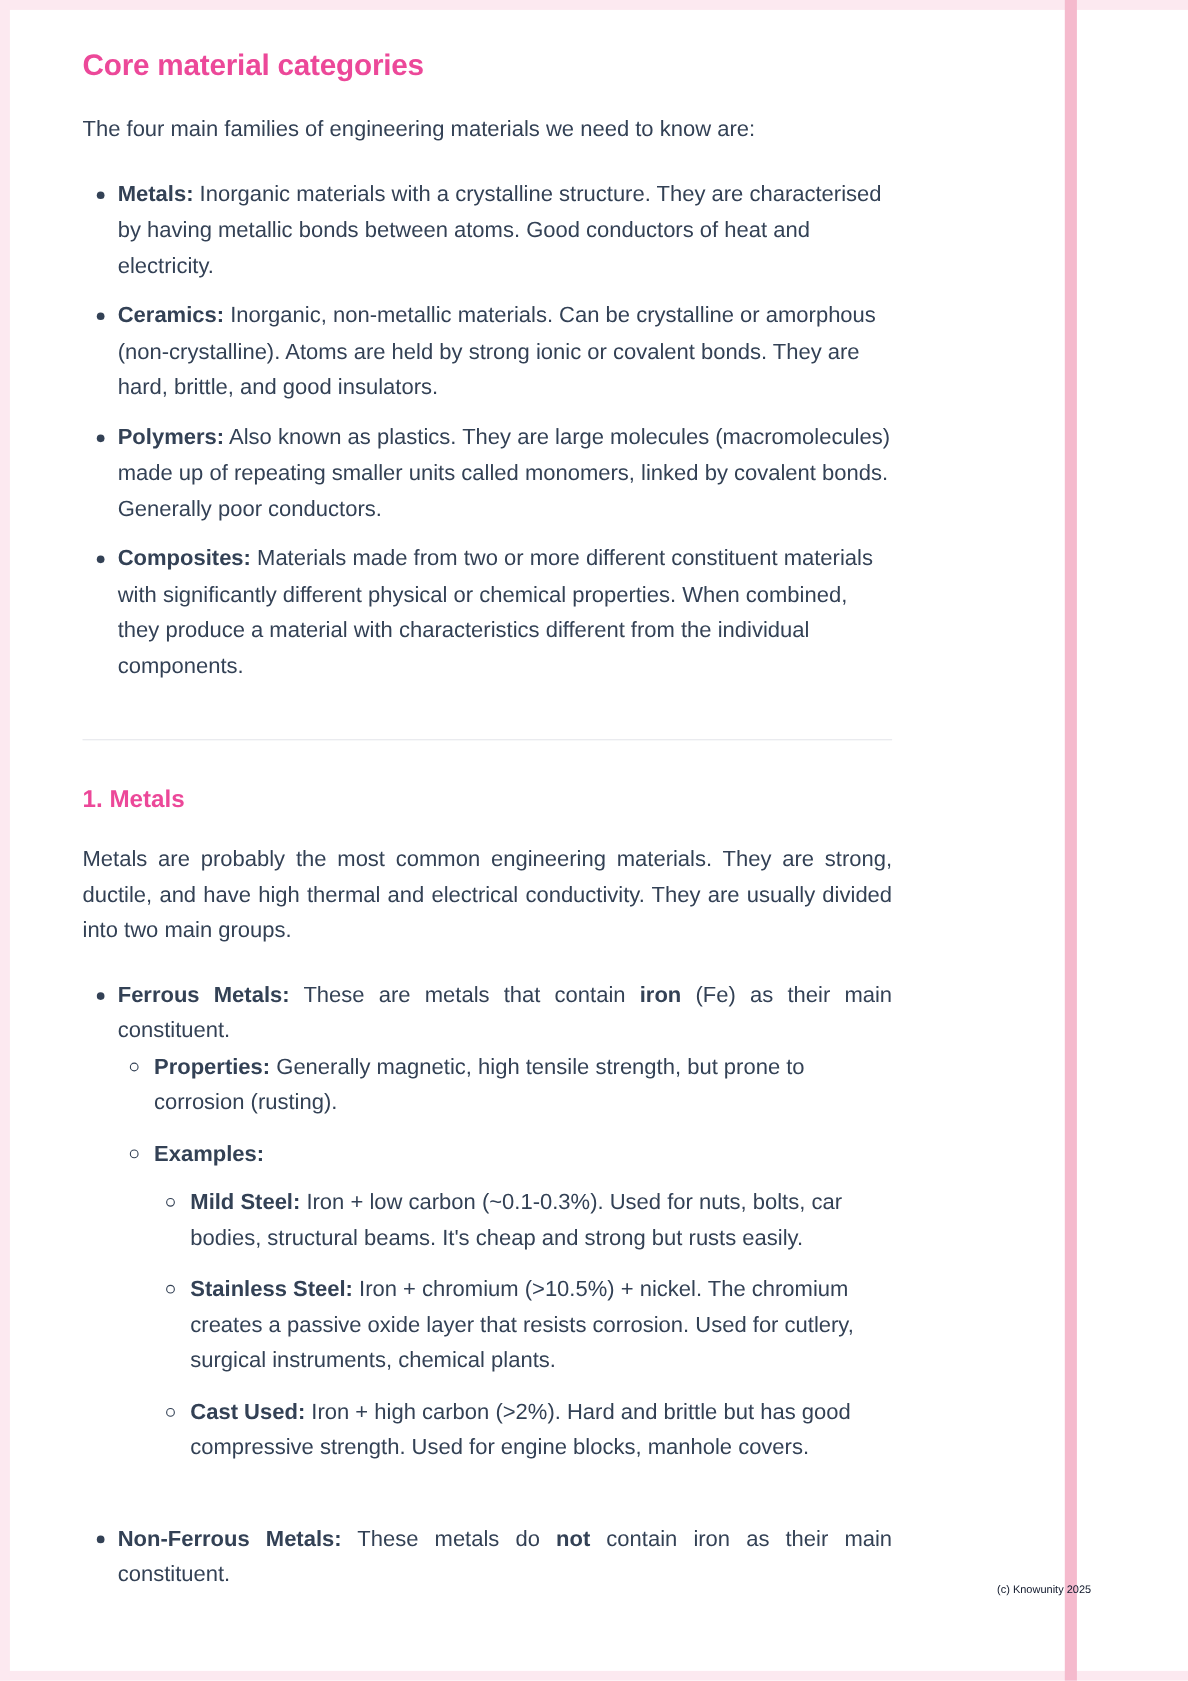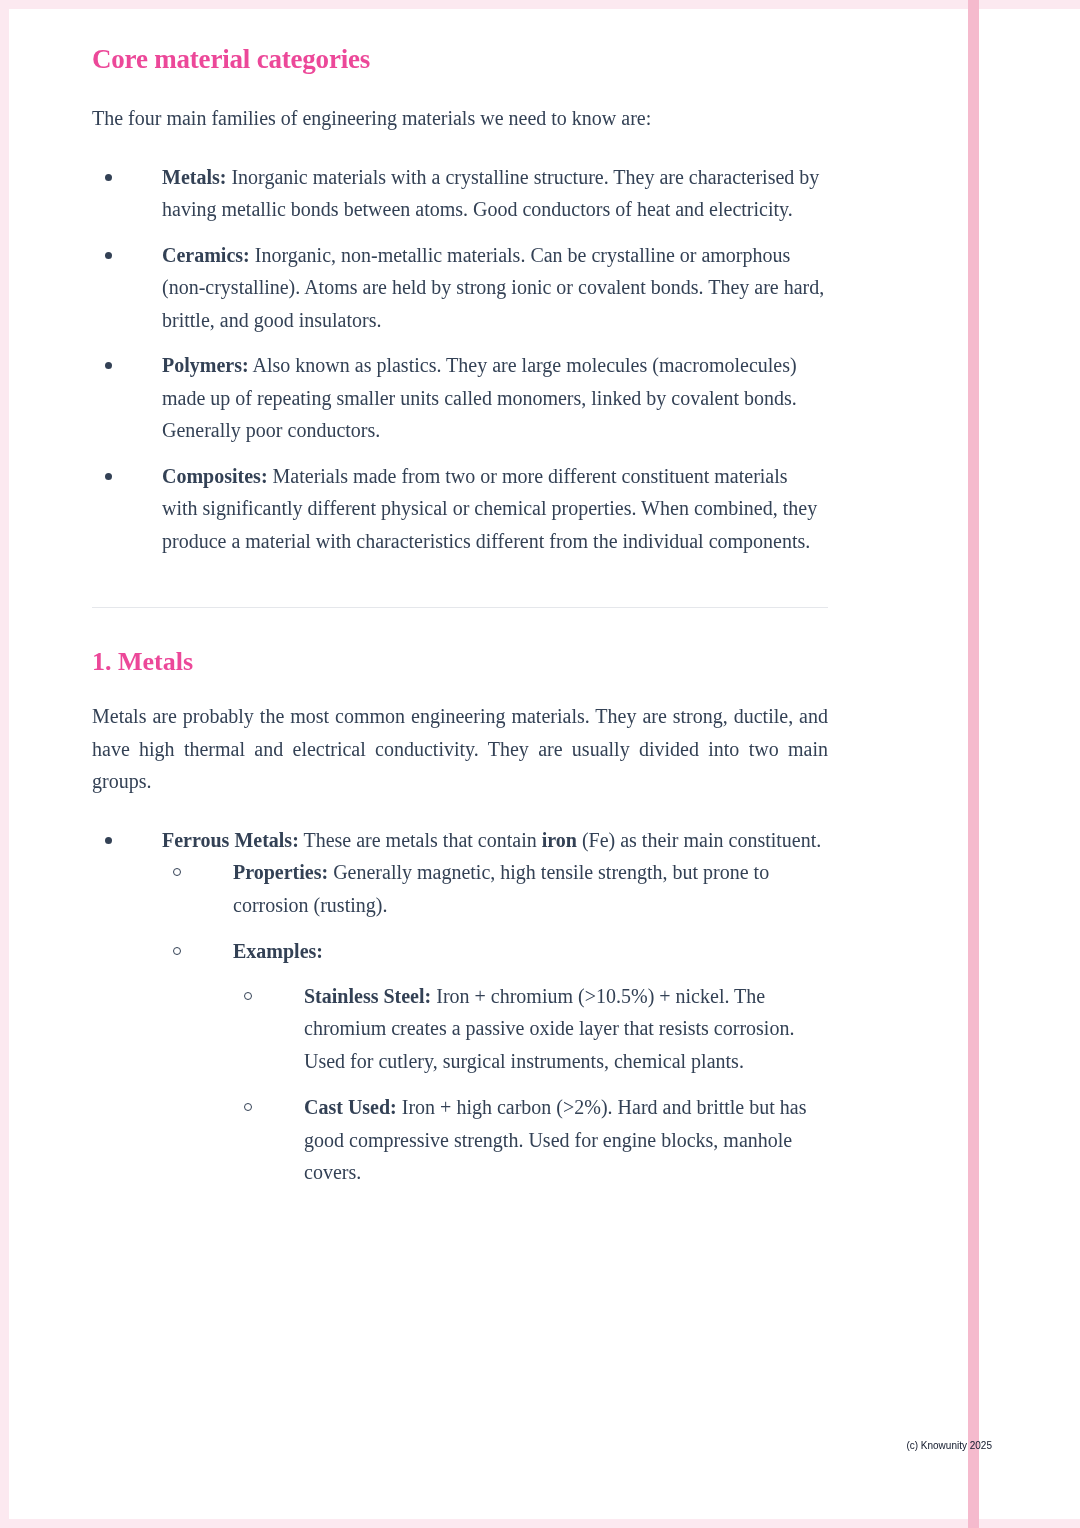--- a/index.html
+++ b/index.html
@@ -15,59 +15,58 @@
   }
 
   
   .frame-top    { position: absolute; top: 0; left: 0; width: 100%; height: 9px; background: #fce9f0; z-index: 1; }
   .frame-left   { position: absolute; top: 0; left: 0; width: 9px; height: 100%; background: #fce9f0; z-index: 1; }
   .frame-bottom { position: absolute; bottom: 0; left: 0; width: 100%; height: 9px; background: #fce9f0; z-index: 1; }
   .accent-stripe{ position: absolute; top: 0; left: 968px; width: 11px; height: 100%; background: #f5bacd; z-index: 1; }
 
   .content {
     position: absolute;
-    left: 92px;
+    left: 75px;
     top: 42px;
     width: 736px;
     z-index: 2;
-    font-family: Liberation Serif, serif;
   }
 
   h2.section-title {
     font-size: 27px;
     font-weight: 700;
     color: #ec4899;
     letter-spacing: -0.2px;
     line-height: 34px;
     margin-bottom: 26px;
   }
 
   h3.sub-title {
-    font-size: 26px;
+    font-size: 22px;
     font-weight: 700;
     color: #ec4899;
     line-height: 28px;
     margin-top: 40px;
     margin-bottom: 24px;
   }
 
   p, .li-text {
     font-size: 20px;
     line-height: 32.5px;
     color: #334155;
   }
 
   .justify { text-align: justify; }
 
   .intro { margin-bottom: 26px; }
 
   strong { font-weight: 700; color: #334155; }
 
   
-  .li { display: flex; margin-bottom: 13px; gap: 38px; }
+  .li { display: flex; margin-bottom: 13px; }
   .bullet-col  { flex: 0 0 32px; position: relative; }
   .bullet-col2 { flex: 0 0 33px; position: relative; }
 
   .dot {
     position: absolute; left: 13px; top: 13px;
     width: 7px; height: 7px; border-radius: 50%;
     background: #334155;
   }
   .ring {
     position: absolute; left: 11px; top: 12px;
@@ -184,20 +183,28 @@
 
           <div class="li">
             <span class="bullet-col2">
                 <span class="ring"></span>
               </span>
             <div class="li-body">
               <p class="li-text"><strong>Examples:</strong></p>
 
               <div class="sub-list">
 
+                <div class="li">
+                  <span class="bullet-col2">
+                      <span class="ring"></span>
+                    </span>
+                  <div class="li-body">
+                    <p class="li-text"><strong>Mild Steel:</strong> <span>Iron + low carbon (~0.1-0.3%). Used for nuts, bolts, car bodies, structural beams. It's cheap and strong but rusts easily.</span></p>
+                  </div>
+                </div>
 
                 <div class="li">
                   <span class="bullet-col2">
                       <span class="ring"></span>
                     </span>
                   <div class="li-body">
                     <p class="li-text"><strong>Stainless Steel:</strong> <span>Iron + chromium (&gt;10.5%) + nickel. The chromium creates a passive oxide layer that resists corrosion. Used for cutlery, surgical instruments, chemical plants.</span></p>
                   </div>
                 </div>
 
@@ -211,18 +218,26 @@
                 </div>
 
               </div>
             </div>
           </div>
 
         </div>
       </div>
     </div>
 
+    <div class="li" style="margin-top: 22px;">
+      <span class="bullet-col">
+          <span class="dot"></span>
+        </span>
+      <div class="li-body">
+        <p class="li-text justify"><strong>Non-Ferrous Metals:</strong> <span>These metals do</span> <strong>not</strong> <span>contain iron as their main constituent.</span></p>
+      </div>
+    </div>
 
   </div>
 
 </div>
 
 <div class="watermark">(c) Knowunity 2025</div>
 
 </body></html>

